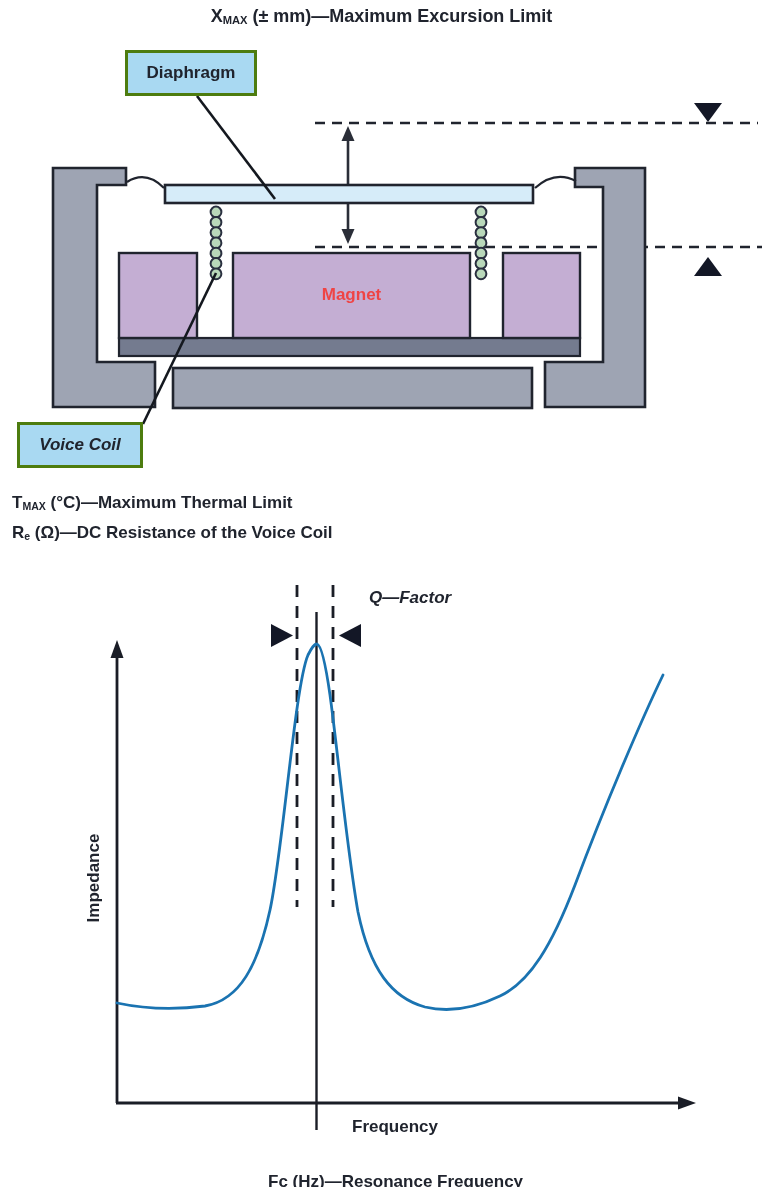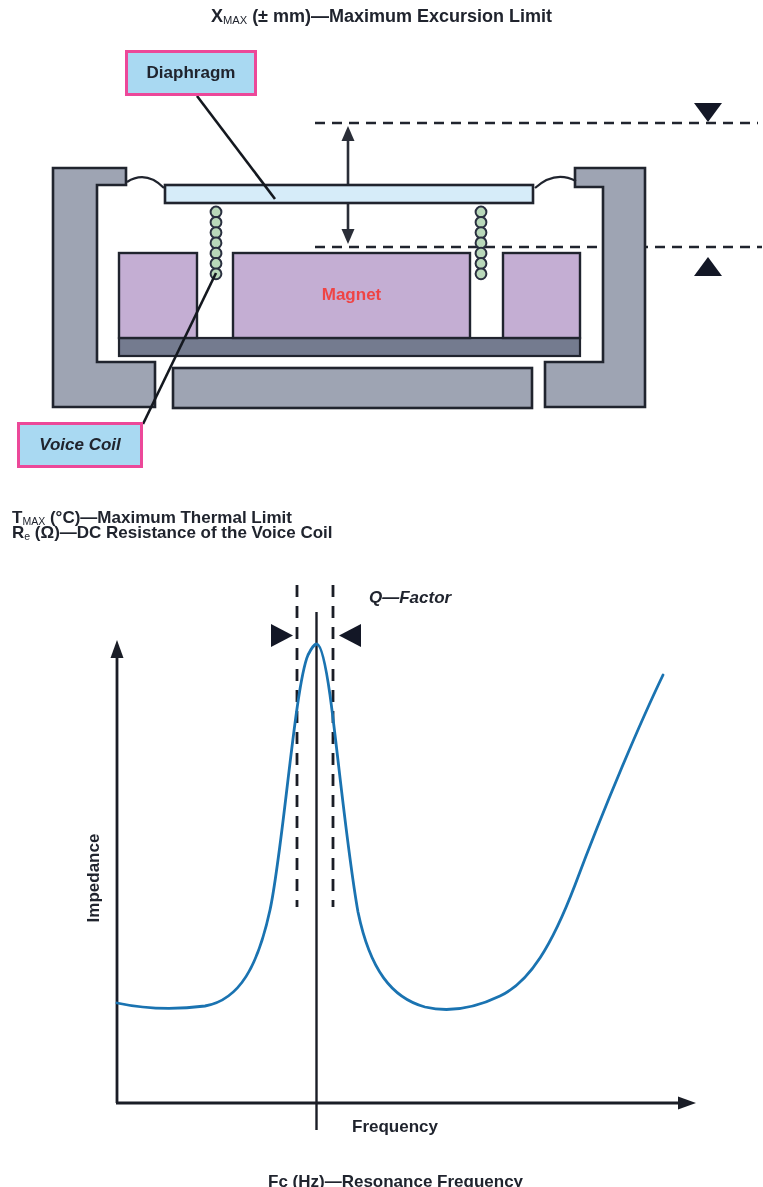--- a/index.html
+++ b/index.html
@@ -2,23 +2,23 @@
 <html><head>
 <meta charset="utf-8">
 <style>
   html,body { margin:0; padding:0; background:#ffffff; }
   #stage {
     position:relative; width:763px; height:1187px; background:#ffffff;
     font-family:"Liberation Sans", sans-serif; color:#20242e; overflow:hidden;
   }
   svg.layer { position:absolute; left:0; top:0; width:763px; height:1187px; }
   .txt { position:absolute; font-weight:700; color:#20242e; white-space:nowrap; }
-  .sub { font-size:0.62em; font-weight:400; vertical-align:-0.18em; letter-spacing:0; }
+  .sub { font-size:0.62em; font-weight:700; vertical-align:-0.18em; letter-spacing:0; }
   .labelbox {
-    position:absolute; background:#a9d9f2; border:3px solid #ec4899;
+    position:absolute; background:#a9d9f2; border:3px solid #4d7c0f;
     display:flex; align-items:center; justify-content:center;
     font-weight:700; font-size:17px; color:#20242e; box-sizing:border-box;
   }
   #title { left:0; top:6px; width:763px; font-size:18px; text-align:center; }
   #magnet-label { left:233px; top:285px; width:237px; font-size:17px; text-align:center; color:#ef4444; }
   #caption { left:160px; top:438px; width:312px; font-size:17px; text-align:center; }
   .note { left:12px; font-size:17px; }
   #qfactor { left:369px; top:588px; font-size:17px;font-style:italic; }
   #ylabel { left:94px; top:878px; font-size:17px; transform:translate(-50%,-50%) rotate(-90deg); }
   #xlabel { left:352px; top:1117px; font-size:17px; }
@@ -121,21 +121,21 @@
     <span>Diaphragm</span>
   </div>
 
   <div id="magnet-label" class="txt">Magnet</div>
 
   <div class="labelbox" style="left:17px; top:422px; width:126px; height:46px;font-style:italic;">
     <span>Voice Coil</span>
   </div>
 
 
-  <div class="txt note" style="top:508px;">
+  <div class="txt note" style="top:493px;">
     <span>T</span><span class="sub">MAX</span><span> (°C)—Maximum Thermal Limit</span>
   </div>
   <div class="txt note" style="top:523px;">
     <span>R</span><span class="sub">e</span><span> (Ω)—DC Resistance of the Voice Coil</span>
   </div>
 
   <div id="qfactor" class="txt">Q—Factor</div>
   <div id="ylabel" class="txt">Impedance</div>
   <div id="xlabel" class="txt">Frequency</div>
   <div id="fcnote" class="txt">Fc (Hz)—Resonance Frequency</div>

